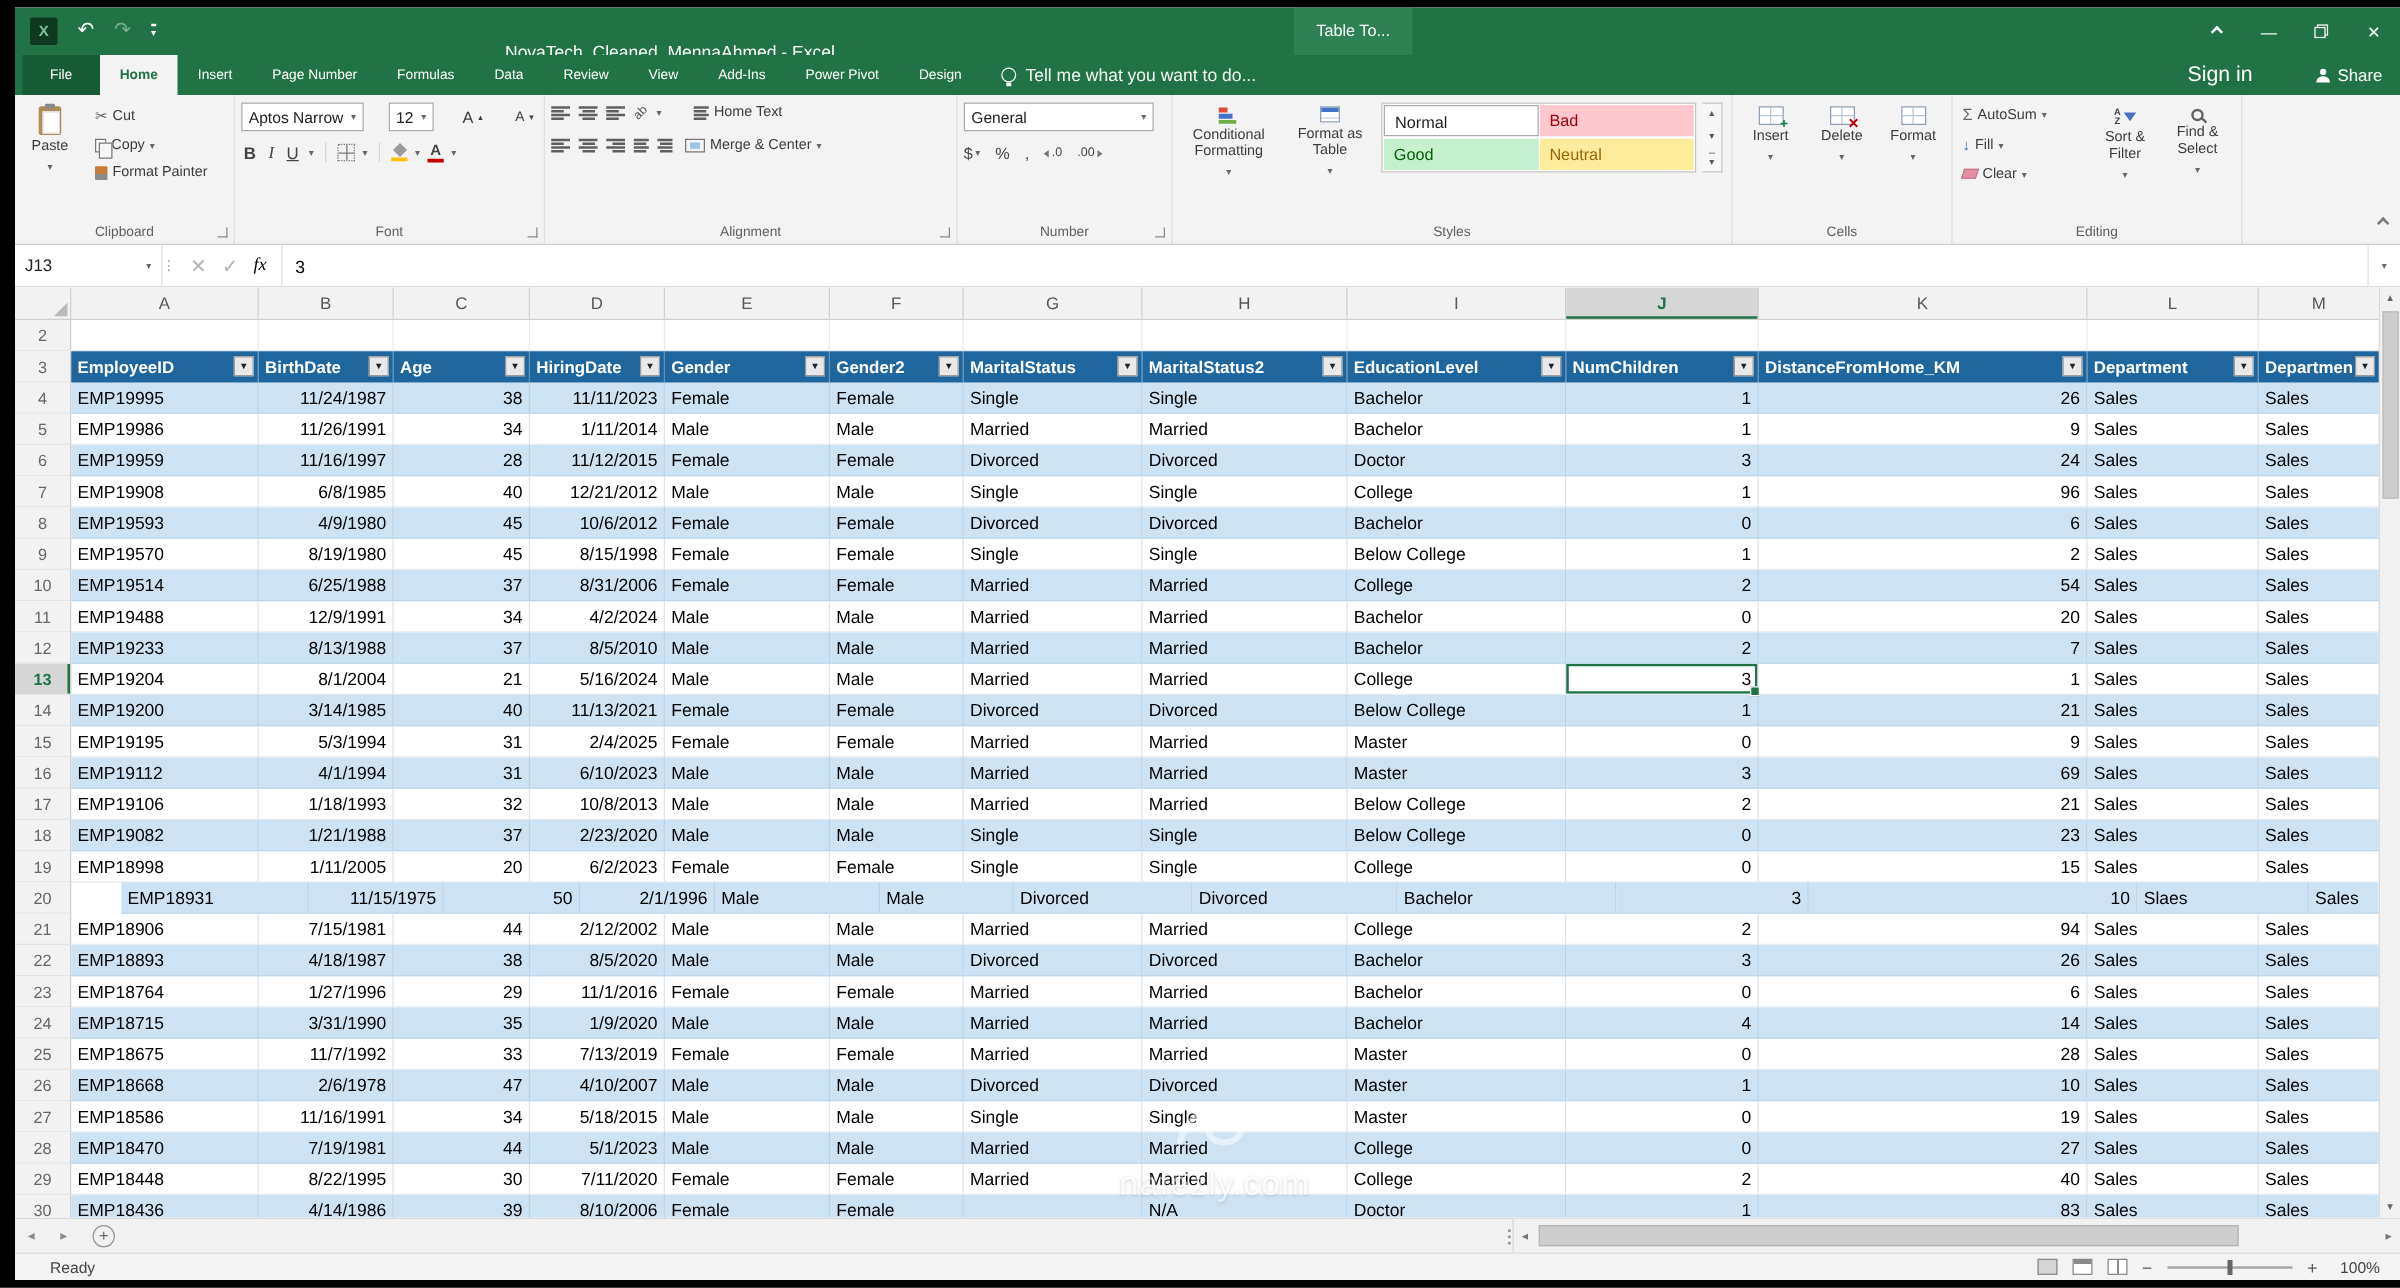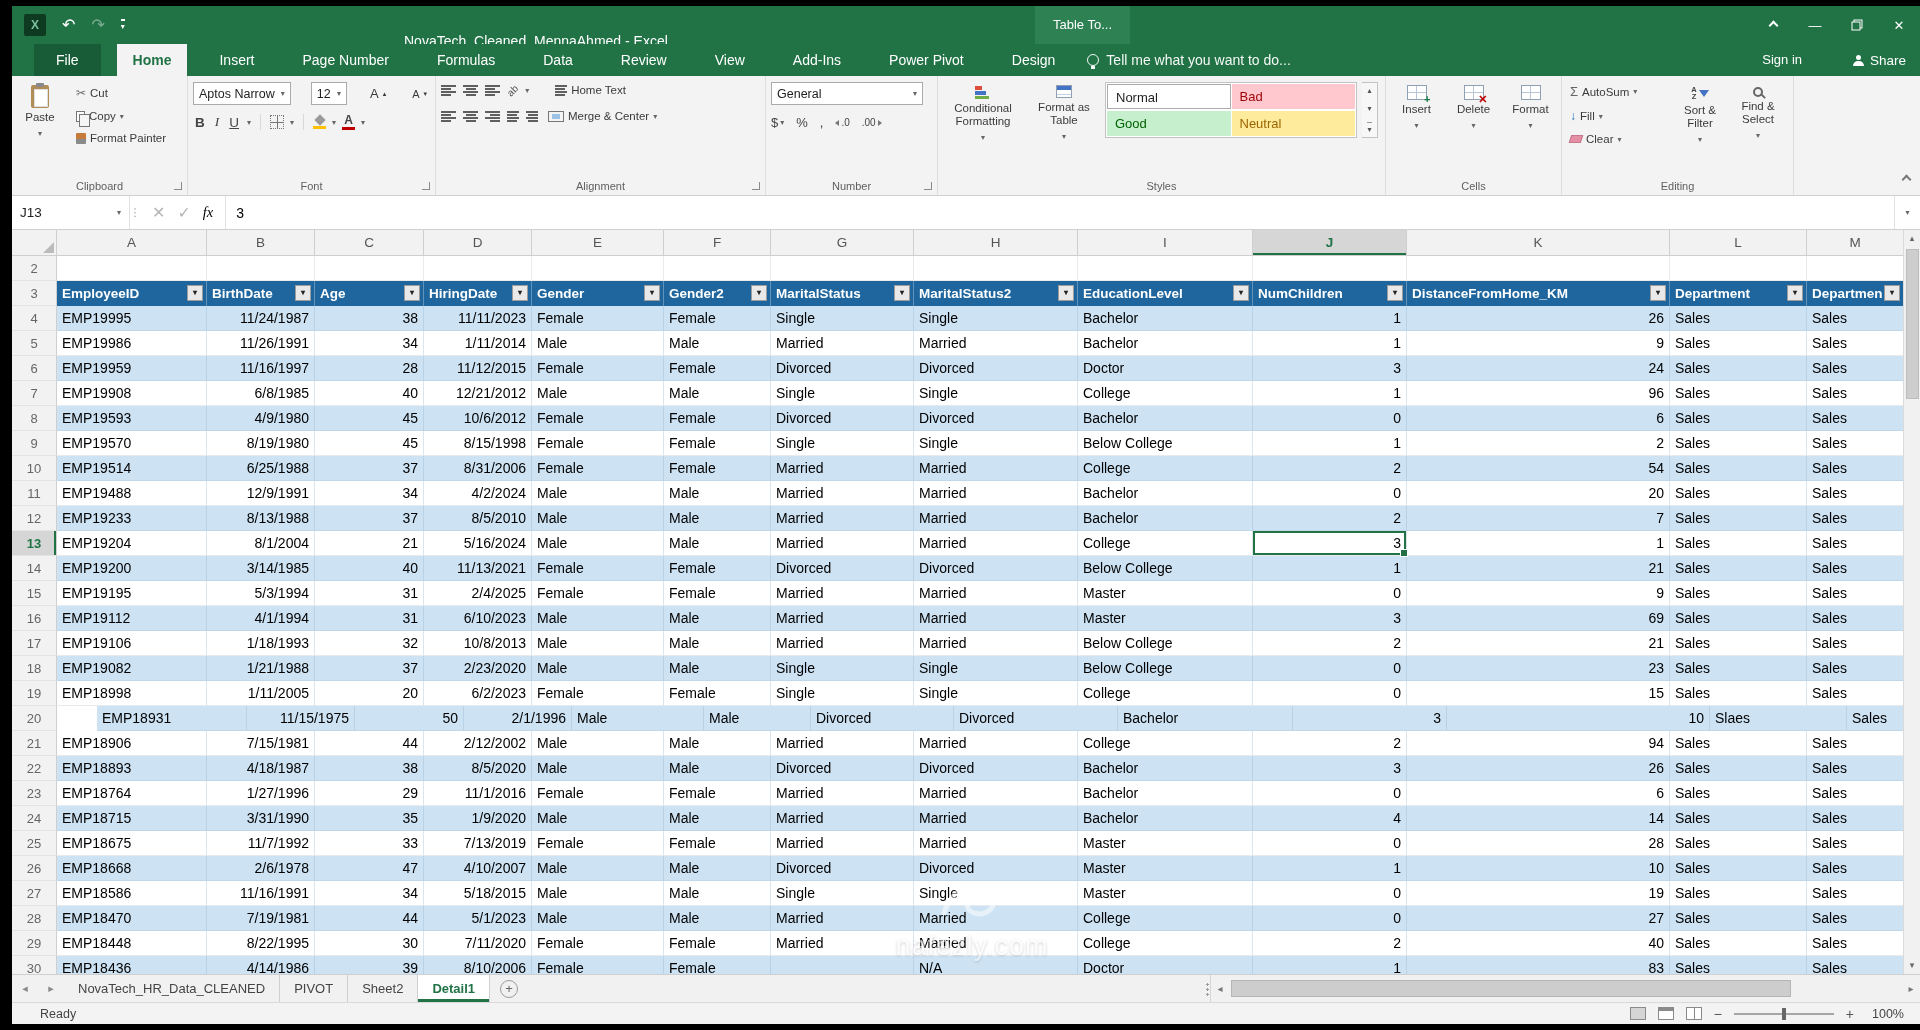--- a/index.html
+++ b/index.html
@@ -15,27 +15,27 @@
 .qbtn.dim{opacity:.4;}
 .qcustom{border-top:2px solid #fff;font-size:8px;padding-top:2px;line-height:1;}
 .tbtitle{position:absolute;left:392px;height:38px;line-height:38px;font-size:14px;white-space:nowrap;margin-top:32px;}
 .ctx{position:absolute;left:1023px;top:0;height:38px;line-height:38px;padding:0 18px;background:var(--ctxgreen);font-size:13px;white-space:nowrap;}
 .winbtns{position:absolute;right:0;top:0;display:flex;height:38px;}
 .wbtn{width:42px;display:flex;align-items:center;justify-content:center;color:#fff;font-size:13px;}
 .chev-up{width:7px;height:7px;border-top:2px solid #fff;border-right:2px solid #fff;transform:rotate(-45deg);display:inline-block;}
 
 
 .tabrow{flex:0 0 32px;background:var(--green);display:flex;align-items:stretch;padding-left:6px;position:relative;color:#fff;}
-.rtab{padding:0 16px;line-height:32px;font-size:14px;white-space:nowrap;margin-left:16px;}
+.rtab{padding:0 16px;line-height:32px;font-size:11px;white-space:nowrap;}
 .rtab.file{background:var(--filegreen);padding:0 22px;}
 .rtab.active{background:#F3F3F3;color:var(--green);font-weight:bold;}
 .tellme{display:flex;align-items:center;gap:7px;margin-left:16px;font-size:14px;opacity:.95;white-space:nowrap;}
 .bulb{width:12px;height:12px;border:1.5px solid #fff;border-radius:50%;position:relative;flex:0 0 12px;}
 .bulb::after{content:"";position:absolute;left:2.5px;bottom:-4px;width:4px;height:3px;background:#fff;}
-.signin{position:absolute;right:118px;line-height:32px;font-size:13px;}
+.signin{position:absolute;right:118px;line-height:32px;font-size:17px;}
 .sharebox{position:absolute;right:14px;top:0;height:32px;display:flex;align-items:center;gap:6px;font-size:13.5px;}
 .person{width:11px;height:11px;position:relative;}
 .person::before{content:"";position:absolute;left:3px;top:0;width:5px;height:5px;border-radius:50%;background:#fff;}
 .person::after{content:"";position:absolute;left:0;bottom:0;width:11px;height:5px;border-radius:5px 5px 0 0;background:#fff;}
 
 
 .ribbon{flex:0 0 120px;background:#F3F3F3;border-bottom:1px solid #D0D0D0;display:flex;position:relative;}
 .rgroup{position:relative;border-right:1px solid #DDD;display:flex;flex-direction:column;padding:6px 5px 20px;}
 .glabel{position:absolute;bottom:3px;left:0;right:0;text-align:center;font-size:11px;color:#606060;}
 .dlg{position:absolute;right:5px;bottom:5px;width:8px;height:8px;border-right:1.5px solid #8a8a8a;border-bottom:1.5px solid #8a8a8a;}
@@ -923,26 +923,20 @@
         <path d="M14 38 C 24 8, 52 4, 62 20 C 68 30, 58 42, 44 38 C 34 35, 36 22, 47 23" fill="none" stroke="rgba(255,255,255,0.85)" stroke-width="5" stroke-linecap="round"></path>
         <circle cx="70" cy="12" r="4" fill="rgba(255,255,255,0.85)"></circle>
       </svg>
       <div class="wm-text">nafezly.com</div>
     </div>
   </div>
 
   <div class="sheetbar">
     <span class="tnav">◂</span>
     <span class="tnav">▸</span>
-    <div class="tablist">
-        <span class="stab">NovaTech_HR_Data_CLEANED</span>
-        <span class="stab">PIVOT</span>
-        <span class="stab">Sheet2</span>
-        <span class="stab active">Detail1</span>
-      </div>
     <span class="addsheet">+</span>
     <div style="flex:1"></div>
     <span class="splitter2"></span>
     <div class="hscroll">
       <span class="harrow">◂</span>
       <div class="htrack">
           <div class="hthumb"></div>
         </div>
       <span class="harrow">▸</span>
     </div>

